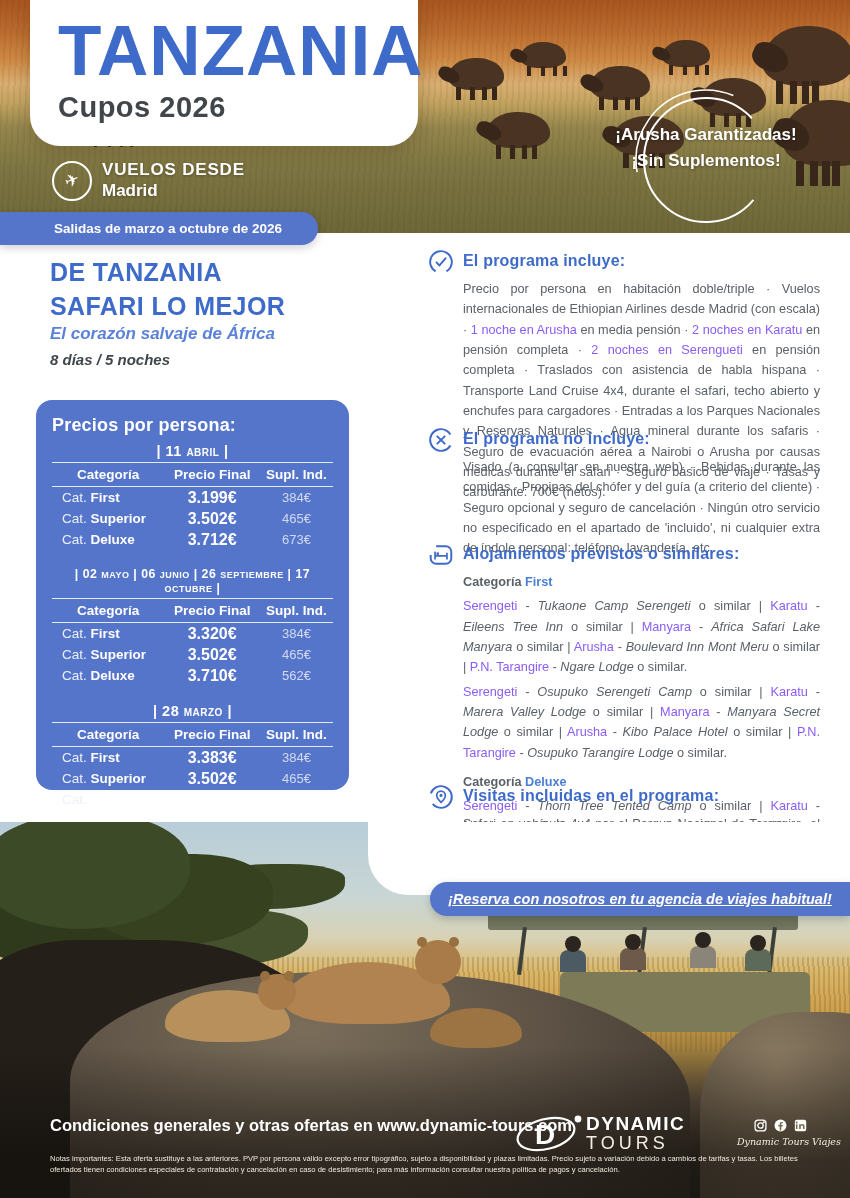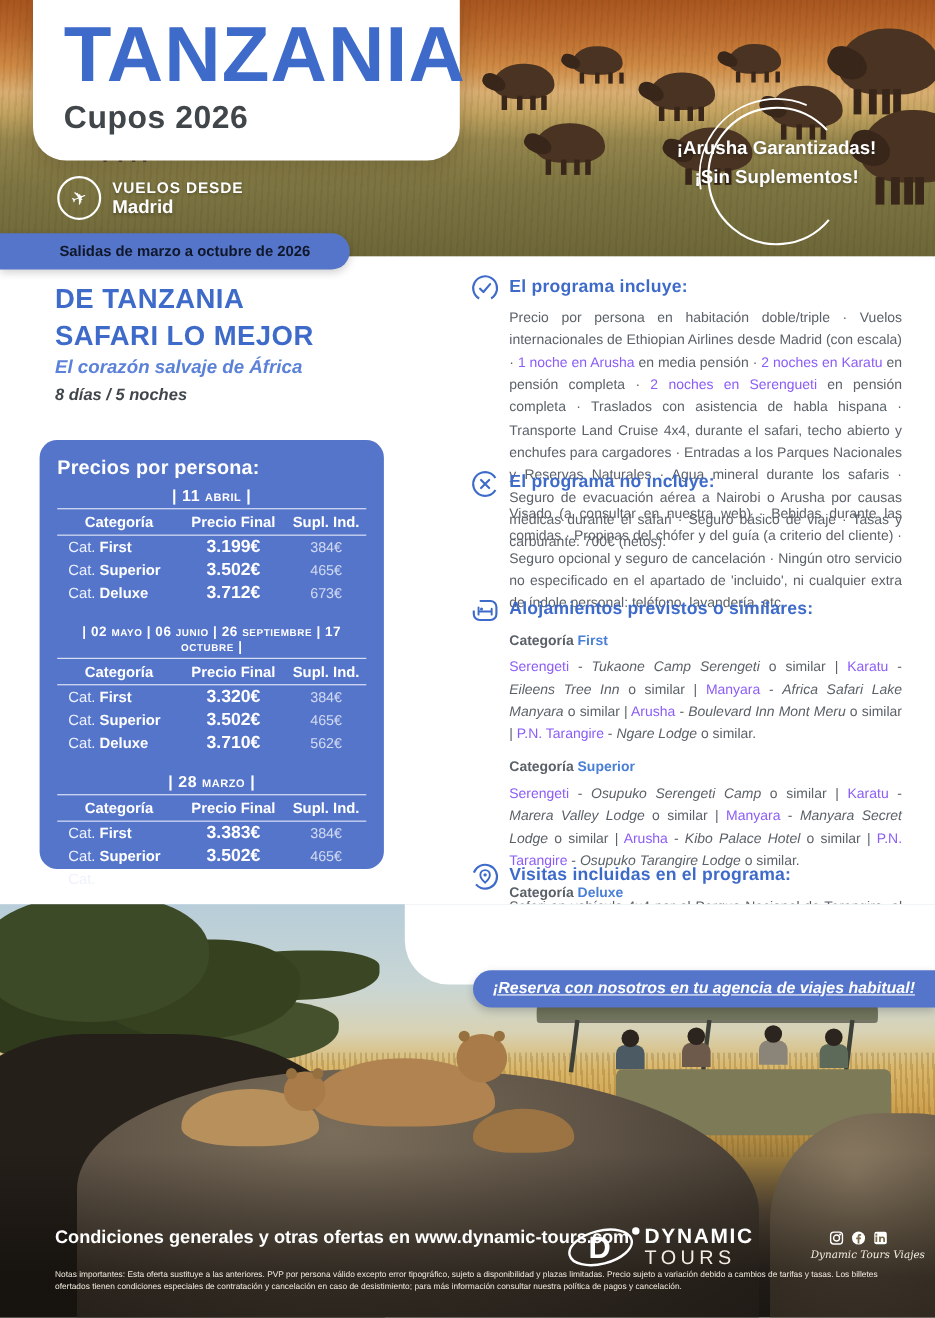--- a/index.html
+++ b/index.html
@@ -27,27 +27,27 @@
   .badge{position:absolute;left:594px;top:122px;width:224px;text-align:center;color:#fff;
     font-size:17px;font-weight:700;line-height:1.5;text-shadow:0 1px 3px rgba(0,0,0,.35);}
   .badge svg{position:absolute;left:-6px;top:-34px;pointer-events:none;}
 
   
   .flights{position:absolute;left:52px;top:160px;display:flex;align-items:center;gap:10px;color:#fff;}
   .plane-circle{width:36px;height:36px;border:2.5px solid #fff;border-radius:50%;display:flex;
     align-items:center;justify-content:center;font-size:17px;color:#fff;}
   .plane-circle span{display:inline-block;transform:rotate(-22deg);}
   .flights-text{font-weight:700;text-shadow:0 1px 3px rgba(0,0,0,.3);}
-  .flights-label{font-size:14px;letter-spacing:.8px;}
+  .flights-label{font-size:17px;letter-spacing:.8px;}
   .flights-city{font-size:17px;margin-top:1px;}
 
   
   .depart{position:absolute;left:0;top:212px;width:318px;height:33px;background:#5575cb;
     border-radius:0 17px 17px 0;display:flex;align-items:center;padding-left:54px;box-sizing:border-box;
-    color:#0f172a;font-size:13.5px;font-weight:700;box-shadow:0 3px 8px rgba(0,0,0,.18);}
+    color:#ffffff;font-size:13.5px;font-weight:700;box-shadow:0 3px 8px rgba(0,0,0,.18);}
 
   
   .prog-title{position:absolute;left:50px;top:256px;font-size:25px;font-weight:800;color:#3e6bc9;line-height:1.34;letter-spacing:.4px;}
   .prog-tagline{position:absolute;left:50px;top:324px;font-size:17px;font-style:italic;font-weight:600;color:#5b82d8;}
   .prog-duration{position:absolute;left:50px;top:351px;font-size:15px;font-style:italic;font-weight:700;color:#41464a;}
 
   
   .price-panel{position:absolute;left:36px;top:400px;width:313px;height:390px;background:#5575cb;
     border-radius:16px;color:#fff;padding:15px 16px;box-sizing:border-box;}
   .panel-title{font-size:18px;font-weight:800;letter-spacing:.2px;}
@@ -290,21 +290,20 @@
           <rect x="2.5" y="4" width="19" height="16" rx="5" fill="none" stroke="#3e6bc9" stroke-width="1.8" stroke-dasharray="50 12"></rect>
           <path d="M6.5 9.5 v6 M6.5 12.8 h11 M17.5 10.5 v5" fill="none" stroke="#3e6bc9" stroke-width="1.6" stroke-linecap="round"></path>
           <circle cx="9" cy="10.8" r="1.3" fill="#3e6bc9"></circle>
         </svg>
     </span>
     <h3>Alojamientos previstos o similares:</h3>
 
     <p class="cat-label"><span>Categoría </span><span class="cat-name">First</span></p>
     <p class="cat-body"><span class="rt-b">Serengeti</span><span> - </span><span class="rt-i">Tukaone Camp Serengeti</span><span> o similar | </span><span class="rt-b">Karatu</span><span> - </span><span class="rt-i">Eileens Tree Inn</span><span> o similar | </span><span class="rt-b">Manyara</span><span> - </span><span class="rt-i">Africa Safari Lake Manyara</span><span> o similar | </span><span class="rt-b">Arusha</span><span> - </span><span class="rt-i">Boulevard Inn Mont Meru</span><span> o similar | </span><span class="rt-b">P.N. Tarangire</span><span> - </span><span class="rt-i">Ngare Lodge</span><span> o similar.</span></p>
 
-    <p class="cat-label"><span>Categoría </span><span class="cat-name">Superior</span></p>
     <p class="cat-body"><span class="rt-b">Serengeti</span><span> - </span><span class="rt-i">Osupuko Serengeti Camp</span><span> o similar | </span><span class="rt-b">Karatu</span><span> - </span><span class="rt-i">Marera Valley Lodge</span><span> o similar | </span><span class="rt-b">Manyara</span><span> - </span><span class="rt-i">Manyara Secret Lodge</span><span> o similar | </span><span class="rt-b">Arusha</span><span> - </span><span class="rt-i">Kibo Palace Hotel</span><span> o similar | </span><span class="rt-b">P.N. Tarangire</span><span> - </span><span class="rt-i">Osupuko Tarangire Lodge</span><span> o similar.</span></p>
 
     <p class="cat-label"><span>Categoría </span><span class="cat-name">Deluxe</span></p>
     <p class="cat-body"><span class="rt-b">Serengeti</span><span> - </span><span class="rt-i">Thorn Tree Tented Camp</span><span> o similar | </span><span class="rt-b">Karatu</span><span> - </span><span class="rt-i">Ngorongoro Coffee Lodge</span><span> o similar | </span><span class="rt-b">Manyara</span><span> - </span><span class="rt-i">Manyara Serena Lodge</span><span> o similar | </span><span class="rt-b">Arusha</span><span> - </span><span class="rt-i">Four Points by Sheraton</span><span> o similar | </span><span class="rt-b">P.N. Tarangire</span><span> - </span><span class="rt-i">Sangaiwe Tentes lodge</span><span> o similar.</span></p>
   </div>
 
   <div class="section" style="top:787px;">
     <span class="sec-icon">
       <svg viewBox="0 0 24 24">
           <circle cx="12" cy="12" r="10" fill="none" stroke="#3e6bc9" stroke-width="1.8" stroke-dasharray="52 11" transform="rotate(200 12 12)"></circle>

